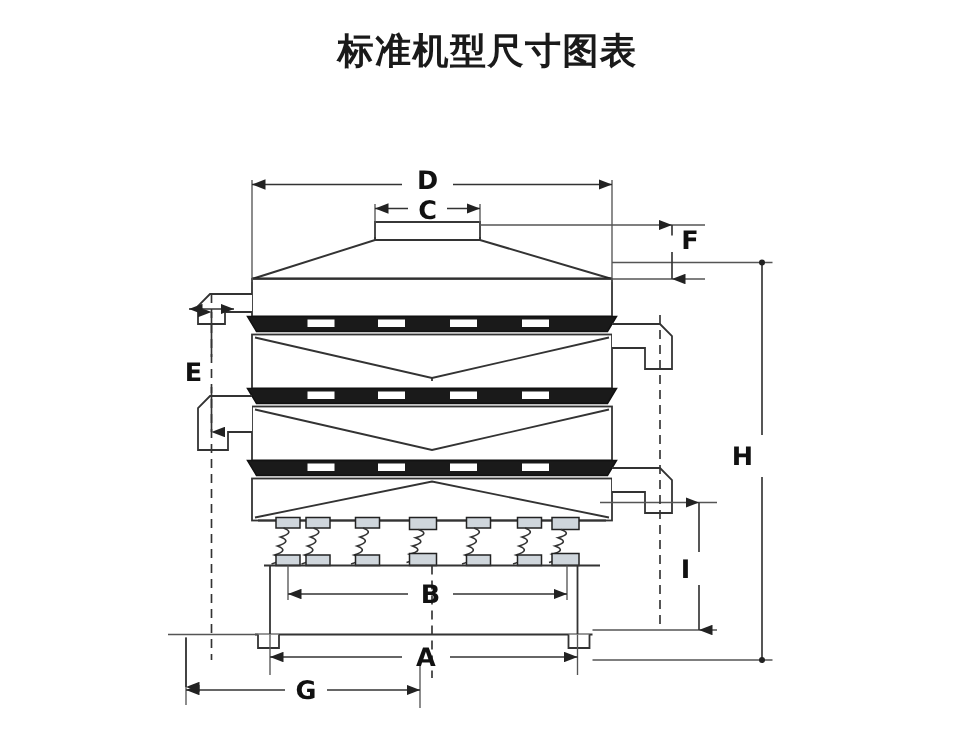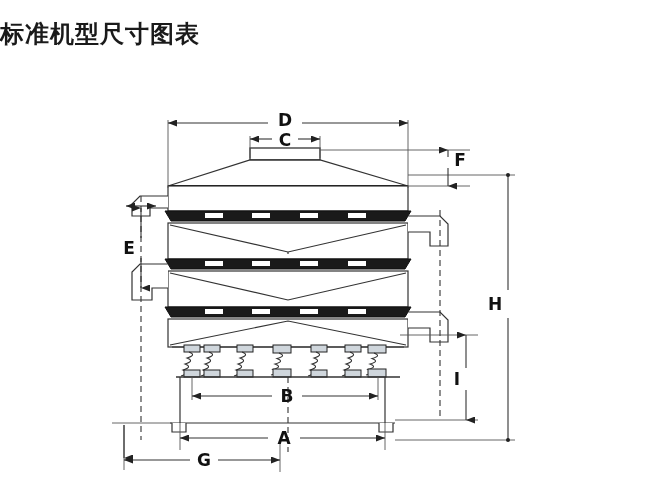--- a/index.html
+++ b/index.html
@@ -19,20 +19,21 @@
     left: 0;
     top: 0;
     width: 650px;
     height: 494px;
   }
   #title-text {
     position: absolute;
     left: 0;
     top: 18px;
     width: 650px;
+    text-align: center;
     font-family: "DejaVu Sans", "Liberation Sans", sans-serif;
     font-size: 24px;
     font-weight: bold;
     color: #1a1a1a;
     letter-spacing: 1px;
   }
   #drawing-svg {
     position: absolute;
     left: 0;
     top: 0;

